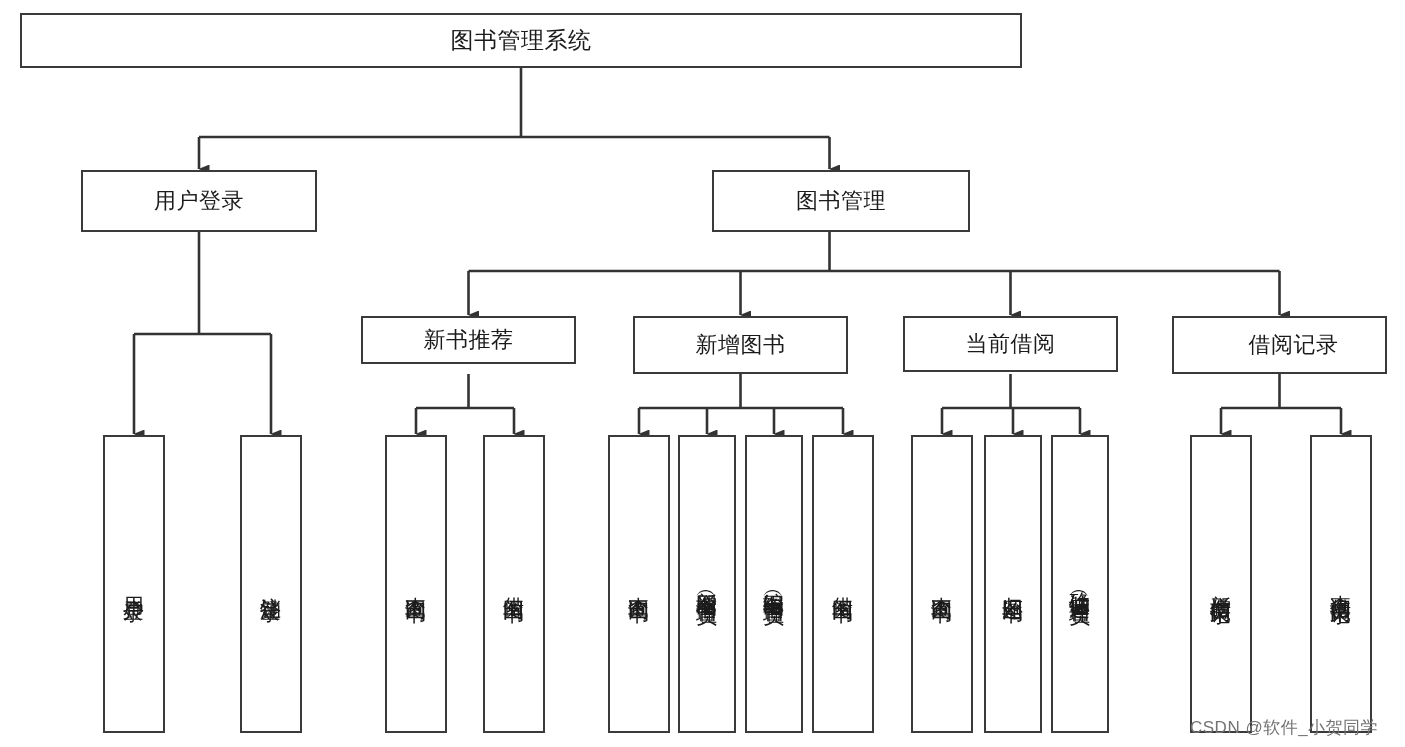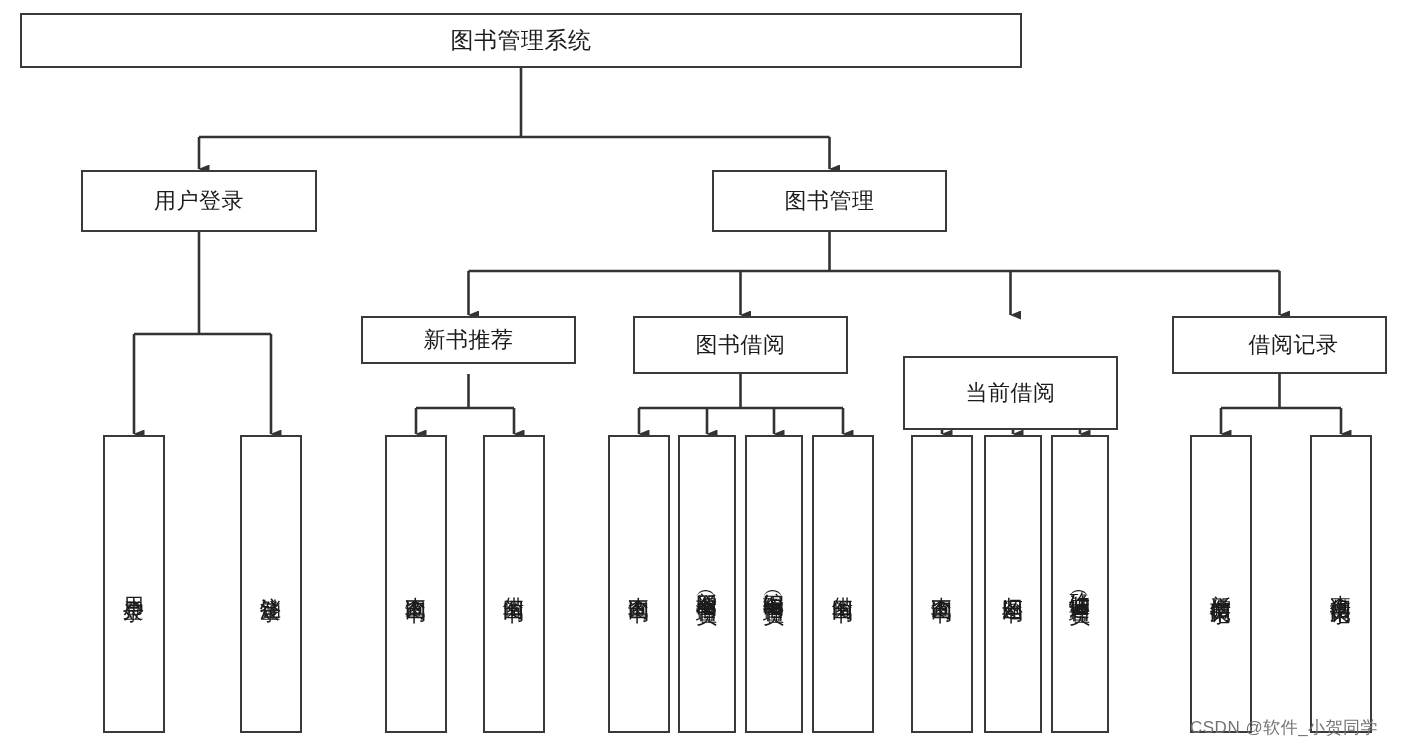--- a/index.html
+++ b/index.html
@@ -122,30 +122,30 @@
       </g>
   </svg>
 
   <div id="node-layer">
       <div class="node horiz root" style="left: 20px; top: 13px; width: 1002px; height: 55px;">
         <span class="node-label">图书管理系统</span>
       </div>
       <div class="node horiz" style="left: 81px; top: 170px; width: 236px; height: 62px;">
         <span class="node-label">用户登录</span>
       </div>
-      <div class="node horiz" style="left: 712px; top: 170px; width: 235px; height: 62px;">
+      <div class="node horiz" style="left: 712px; top: 170px; width: 258px; height: 62px;">
         <span class="node-label">图书管理</span>
       </div>
       <div class="node horiz" style="left: 361px; top: 316px; width: 215px; height: 48px;">
         <span class="node-label">新书推荐</span>
       </div>
       <div class="node horiz" style="left: 633px; top: 316px; width: 215px; height: 58px;">
-        <span class="node-label">图书借阅</span>
+        <span class="node-label">新增图书</span>
       </div>
-      <div class="node horiz" style="left: 903px; top: 316px; width: 215px; height: 74px; margin-top: 40px;">
+      <div class="node horiz" style="left: 903px; top: 316px; width: 215px; height: 56px;">
         <span class="node-label">当前借阅</span>
       </div>
       <div class="node horiz" style="left: 1172px; top: 316px; width: 215px; height: 58px; padding-left: 28px;">
         <span class="node-label">借阅记录</span>
       </div>
       <div class="node vert" style="left: 103px; top: 435px; width: 62px; height: 298px;">
         <span class="node-label">用户登录</span>
       </div>
       <div class="node vert" style="left: 240px; top: 435px; width: 62px; height: 298px;">
         <span class="node-label">注销登录</span>

